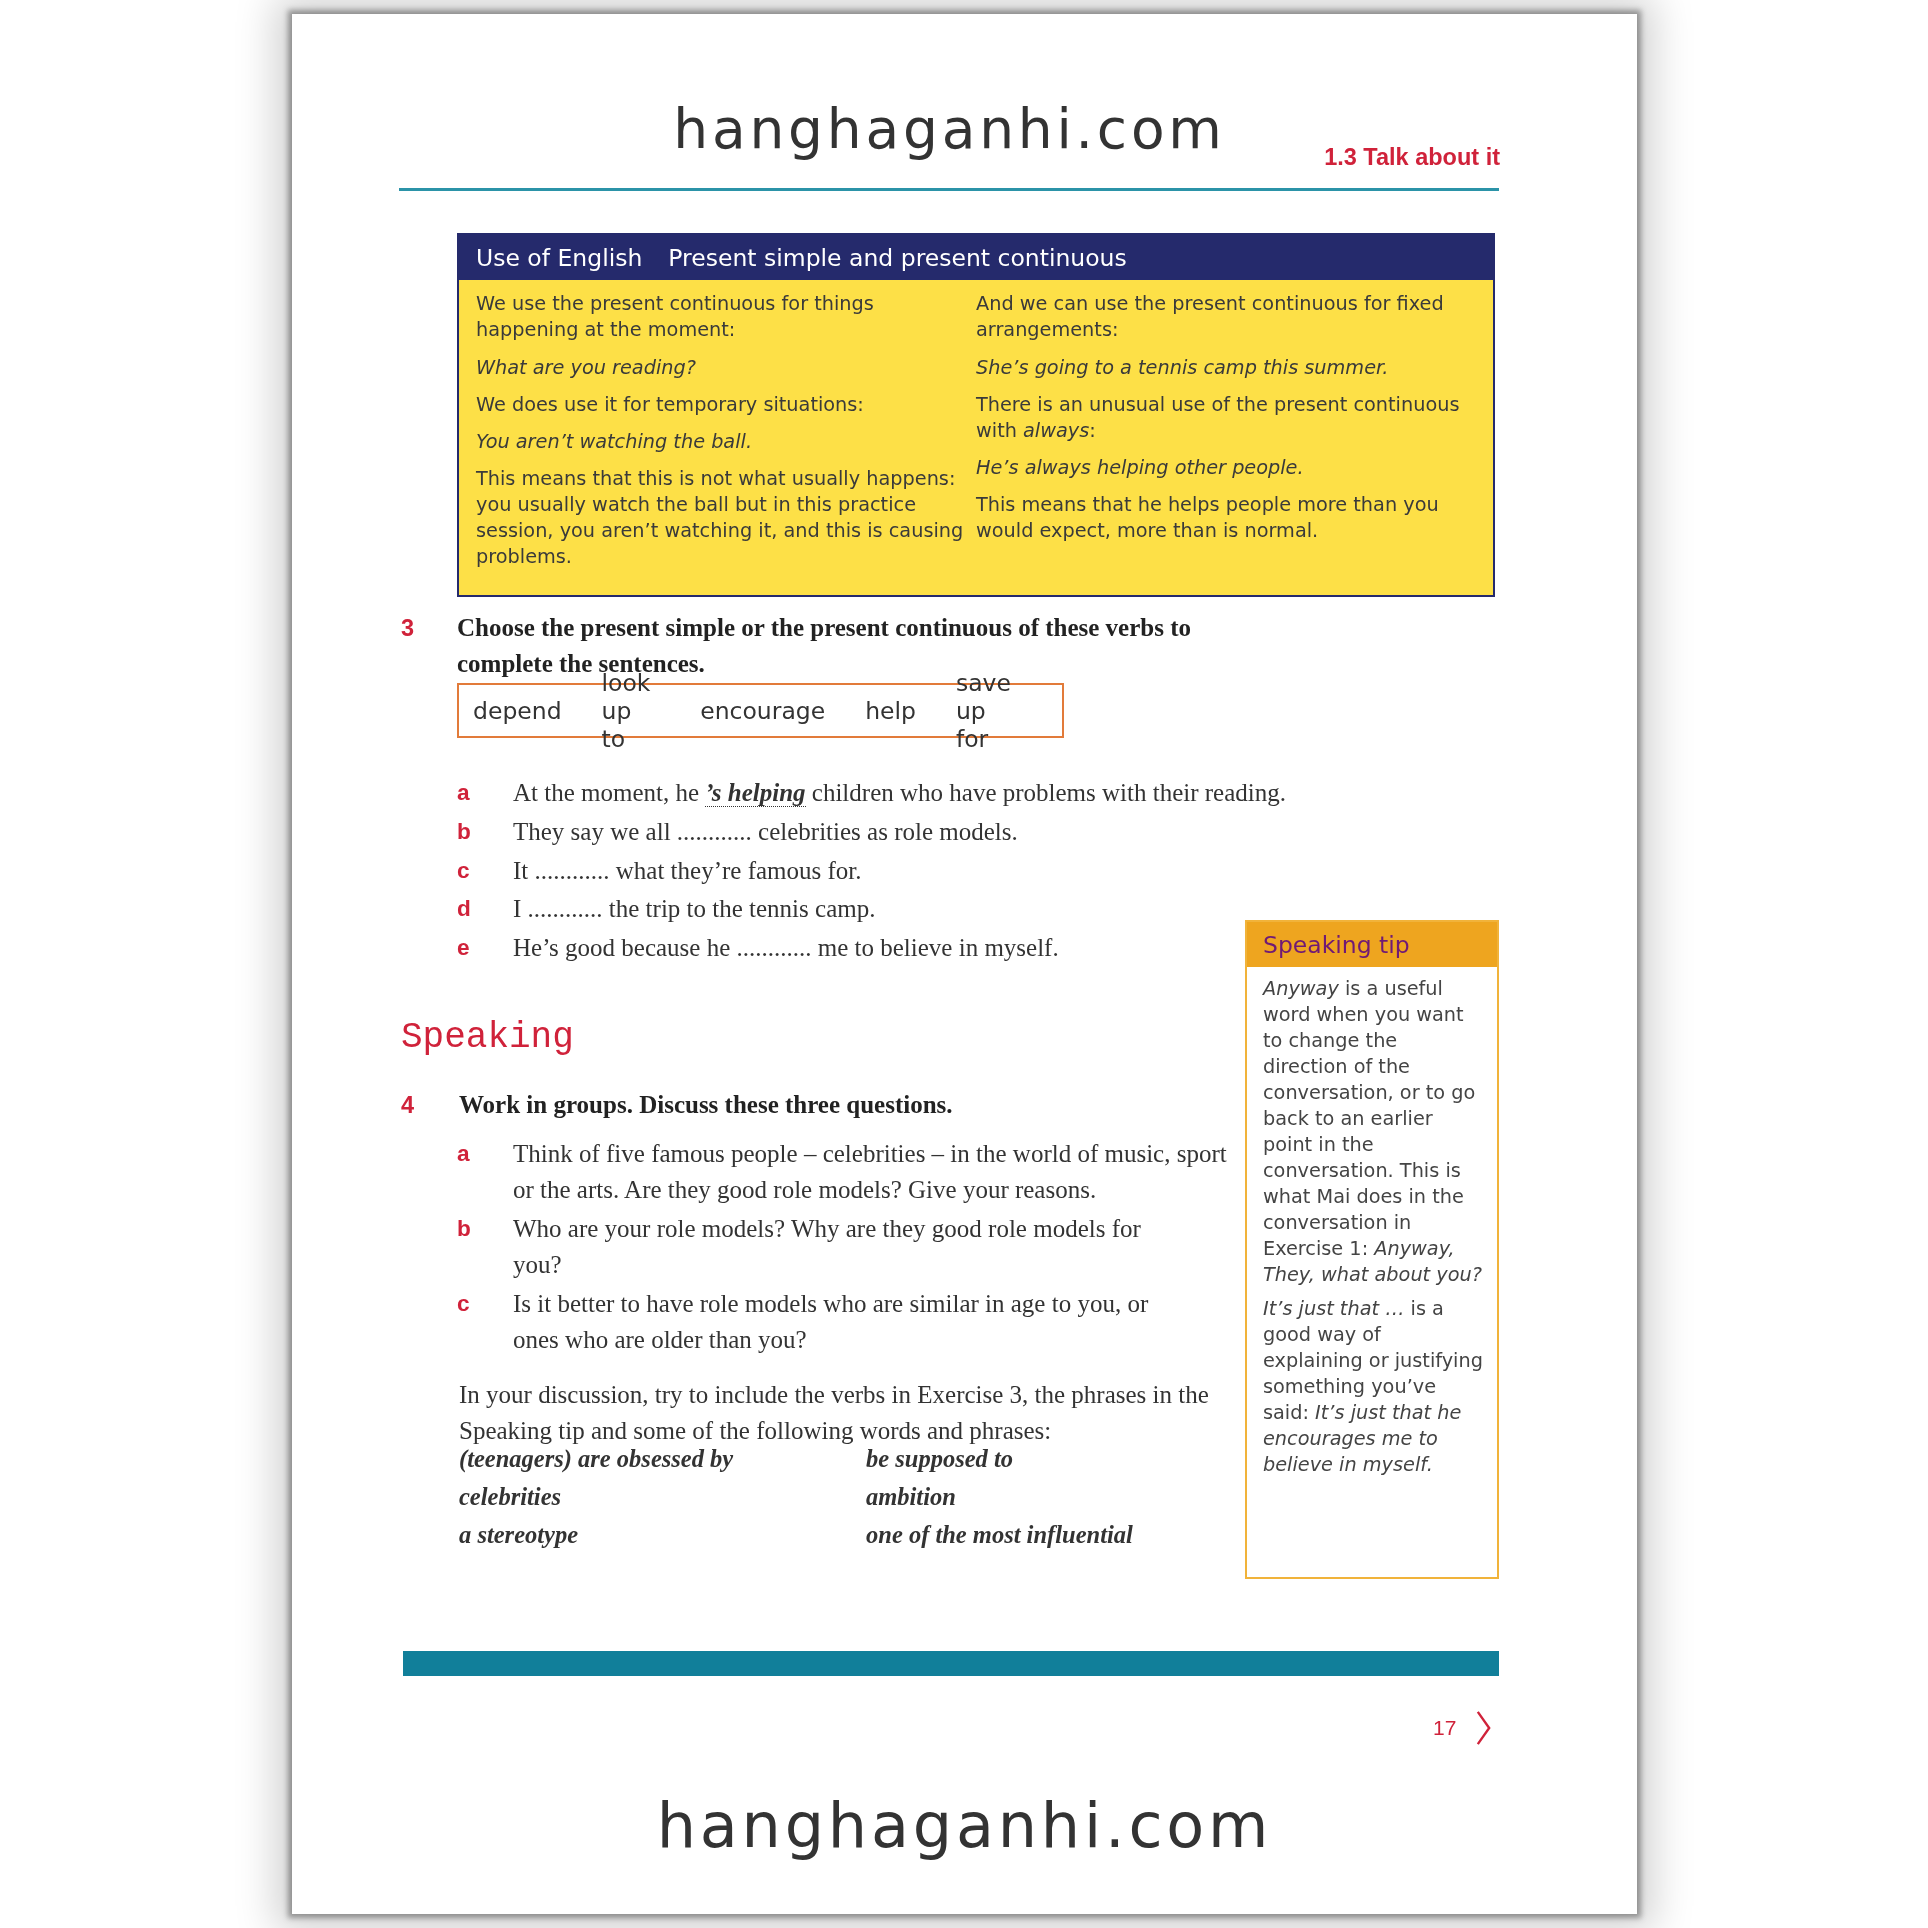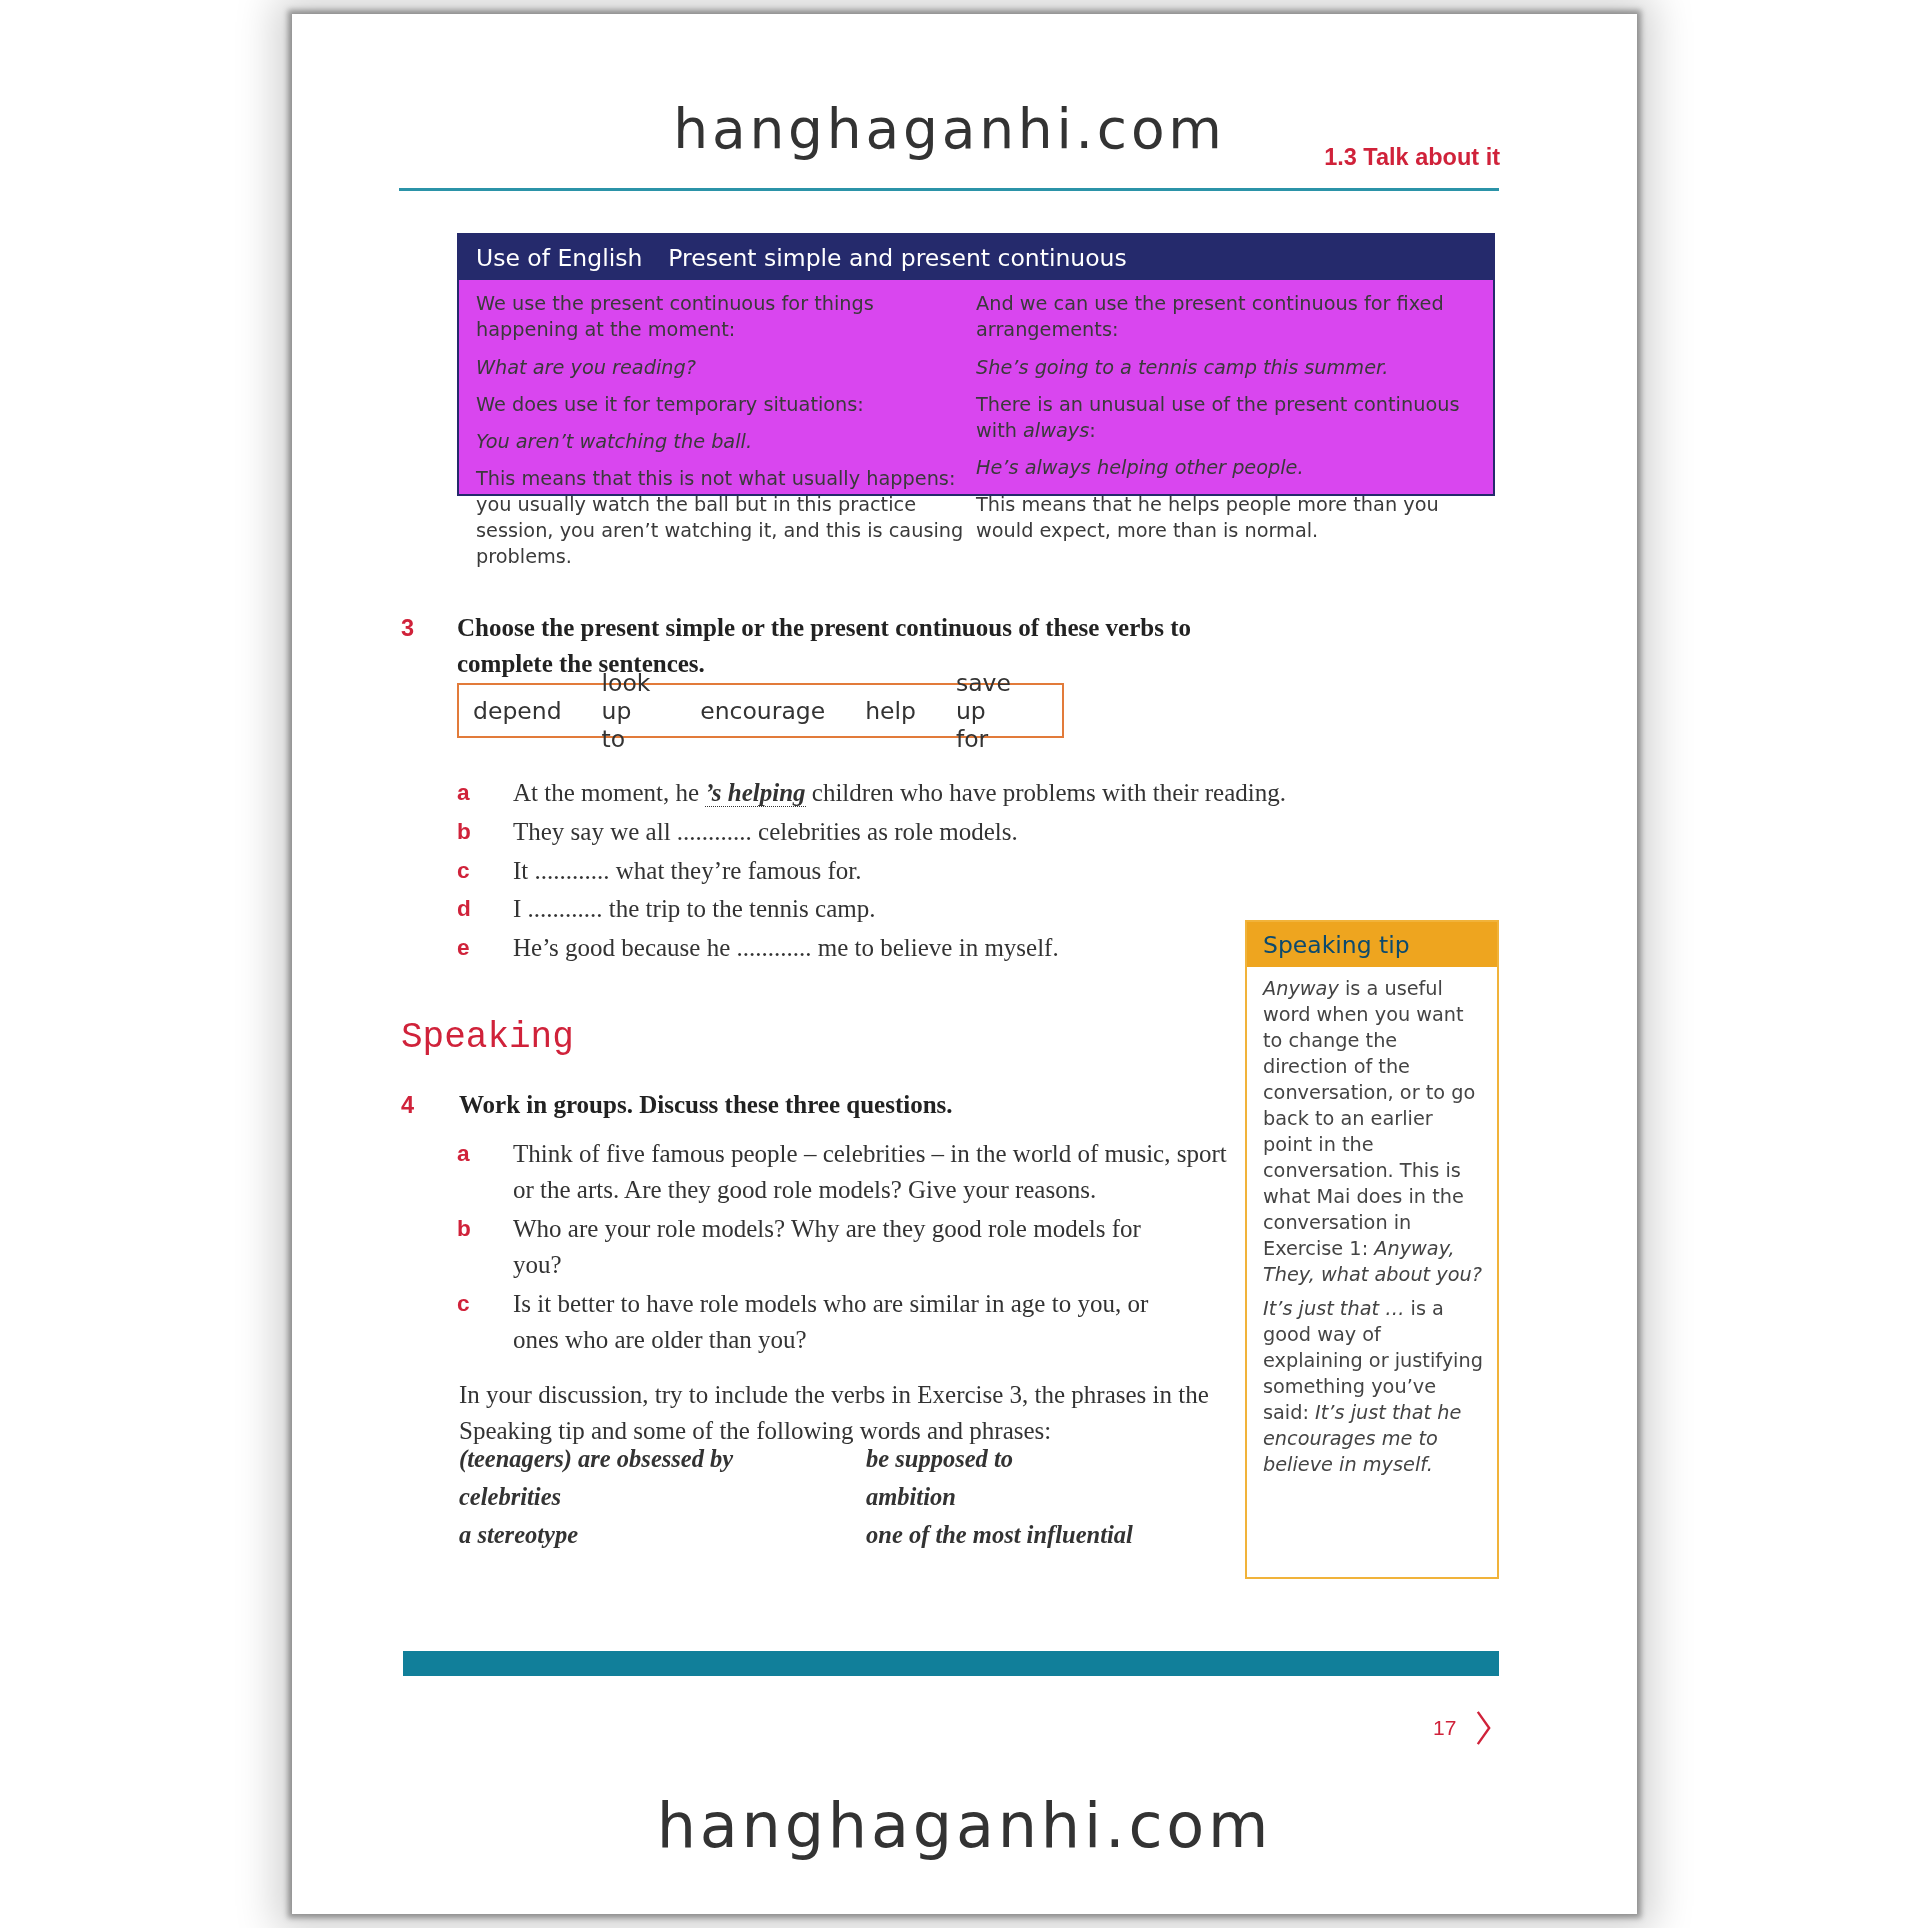--- a/index.html
+++ b/index.html
@@ -20,22 +20,22 @@
   .wm-bottom { top: 1789px; font-size: 62px; left: 0; }
   .unit-label {
     position: absolute; right: 137px; top: 130px; color: #d0223a;
     font-family: "Liberation Sans", sans-serif; font-weight: bold; font-size: 23.5px;
   }
   .top-rule {
     position: absolute; left: 107px; top: 174px; width: 1100px; height: 2.8px; background: #2b93a8;
   }
   
   .uoe-box {
-    position: absolute; left: 165px; top: 219px; width: 1038px; height: 263px;
-    border: 2.8px solid #252a6c; background: #d946ef; box-sizing: border-box;
+    position: absolute; left: 165px; top: 219px; width: 1038px; height: 364px;
+    border: 2.8px solid #252a6c; background: #fde047; box-sizing: border-box;
   }
   .uoe-header {
     background: #252a6c; color: #fff; height: 45px; line-height: 47px; padding-left: 17px;
     font-family: "DejaVu Sans", sans-serif; font-size: 23.5px;
   }
   .uoe-header .gap { display: inline-block; width: 26px; }
   .uoe-cols { display: flex; padding: 11.3px 17px 0 17px; }
   .uoe-col { width: 507px; font-size: 19.3px; color: #3a3a3a; line-height: 26px; }
   .uoe-col + .uoe-col { margin-left: 0; }
   .uoe-col p { margin: 0 0 11.3px 0; }
@@ -71,21 +71,21 @@
   .phrases {
     position: absolute; left: 167px; top: 1426px; width: 782px; display: grid; grid-template-columns: 407px 377px;
     font-family: "Liberation Serif", serif; font-style: italic; font-weight: bold; font-size: 24.5px; color: #333; line-height: 38px;
   }
   
   .tip-box {
     position: absolute; left: 953px; top: 906px; width: 254px; height: 659px; box-sizing: border-box;
     border: 2.4px solid #f1b33a; background: #fff;
   }
   .tip-header {
-    background: #eea51f; color: #0c4a6e; height: 45px; line-height: 47px; padding-left: 16px; font-size: 23.5px;
+    background: #eea51f; color: #701a75; height: 45px; line-height: 47px; padding-left: 16px; font-size: 23.5px;
     font-family: "DejaVu Sans", sans-serif;
   }
   .tip-body { padding: 9.4px 13px 0 16px; font-size: 19.3px; color: #444; line-height: 26px; }
   .tip-body p { margin: 0 0 7.5px 0; }
   .tip-body i { font-style: italic; }
   .bottom-bar {
     position: absolute; left: 111px; top: 1637px; width: 1096px; height: 24.5px; background: #117f9a;
   }
   .page-num {
     position: absolute; left: 1141px; top: 1702px; color: #d0223a; font-family: "Liberation Sans", sans-serif; font-size: 21px;

